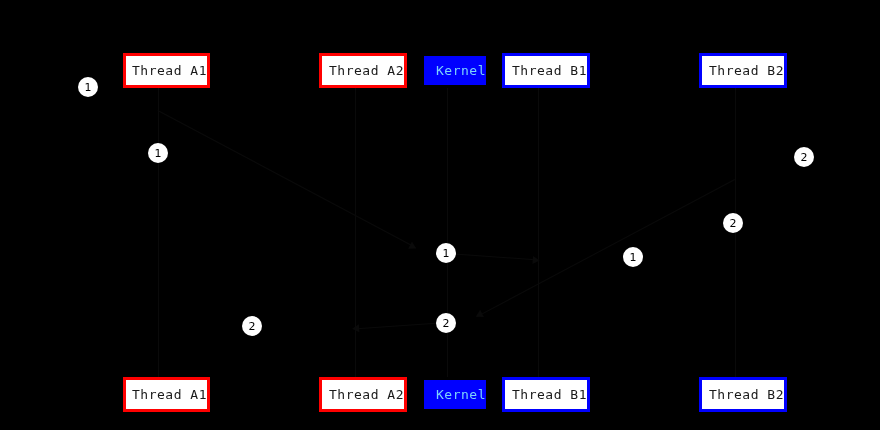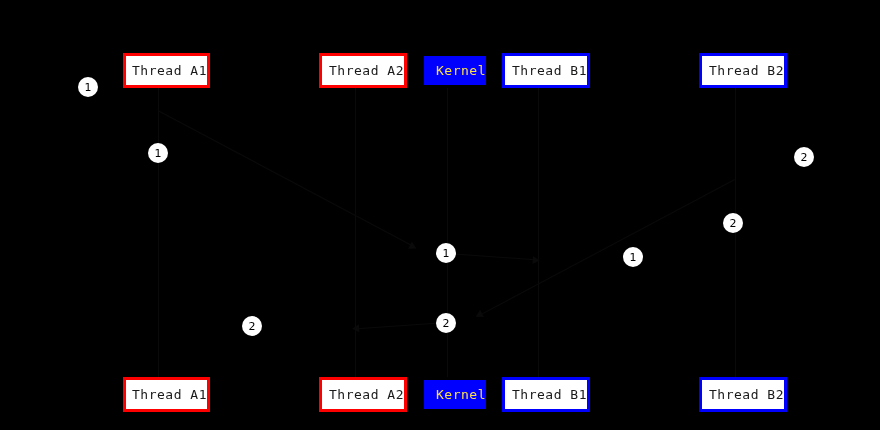--- a/index.html
+++ b/index.html
@@ -30,21 +30,21 @@
     line-height: 1;
     margin-left: 8px;
   }
   .node.framed {
     background: #ffffff;
     color: #1a1a1a;
     border-style: solid;
     border-width: 3px;
   }
   .node.filled {
-    color: #fde047;
+    color: #7dd3fc;
     border: 0;
   }
 
   
   .lifeline {
     position: absolute;
     width: 1px;
     background: #0a0a0a;
   }
 

